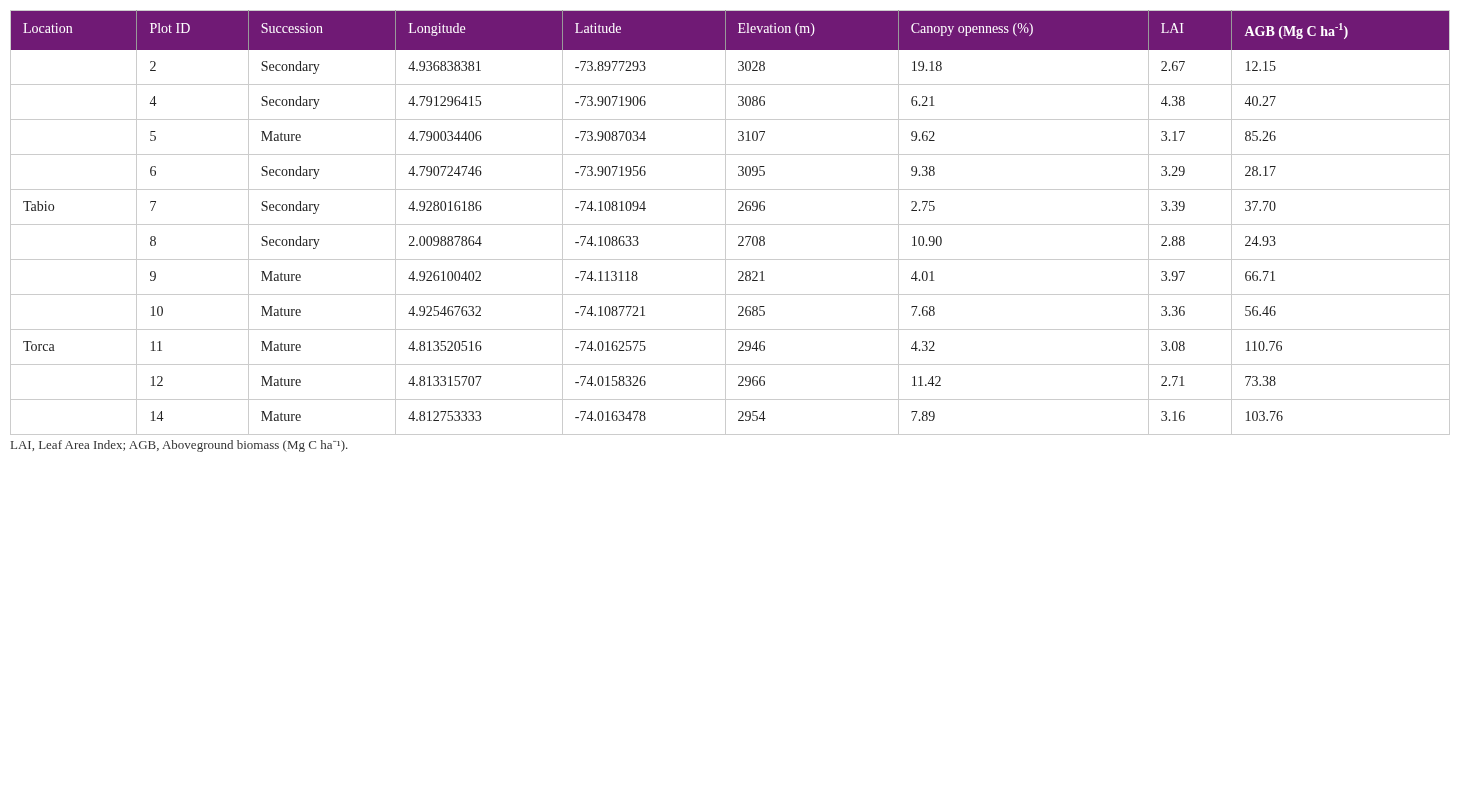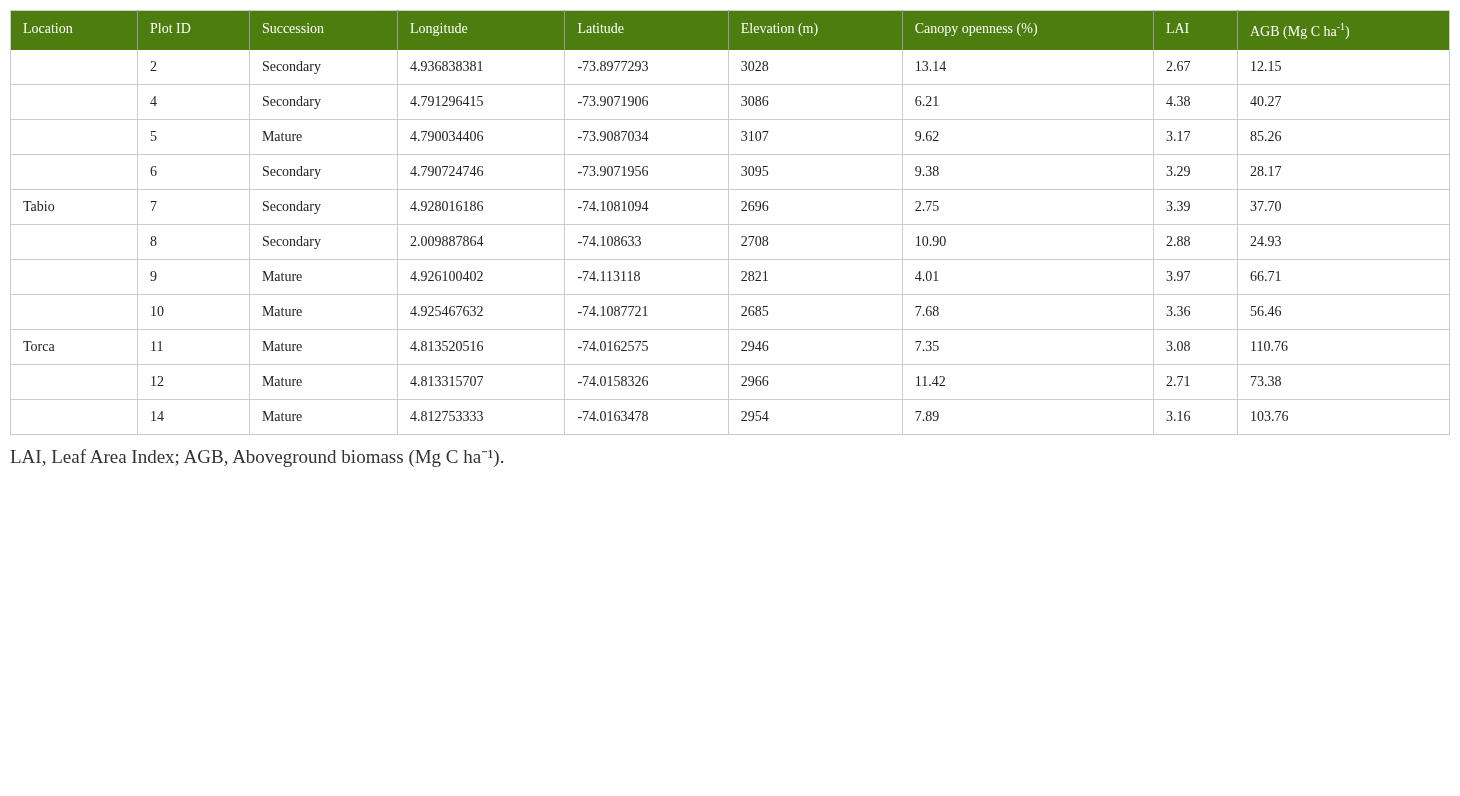--- a/index.html
+++ b/index.html
@@ -21,35 +21,36 @@
       max-width: 1440px;
     }
 
     table {
       width: 100%;
       border-collapse: collapse;
       border: 1px solid #ccc;
     }
 
     thead tr {
-      background-color: #4d7c0f;
+      background-color: #701a75;
       color: #ffffff;
     }
 
     thead th {
       padding: 10px 12px;
       text-align: left;
       font-weight: normal;
       font-size: 14px;
       border-right: 1px solid #999;
       vertical-align: top;
     }
 
     thead th:last-child {
       border-right: none;
+      font-weight: bold;
     }
 
     tbody tr {
       border-bottom: 1px solid #ccc;
     }
 
     tbody tr:last-child {
       border-bottom: 1px solid #ccc;
     }
 
@@ -58,22 +59,21 @@
       border-right: 1px solid #ccc;
       vertical-align: middle;
       font-size: 14px;
     }
 
     tbody td:last-child {
       border-right: none;
     }
 
     .footnote {
-      margin-top: 8px;
-      font-size: 19px;
+      font-size: 13px;
       color: #333;
     }
 
     sup {
       font-size: 10px;
     }
   </style>
 </head>
 <body>
 
@@ -93,21 +93,21 @@
       </tr>
     </thead>
     <tbody id="table-body">
         <tr>
           <td></td>
           <td>2</td>
           <td>Secondary</td>
           <td>4.936838381</td>
           <td>-73.8977293</td>
           <td>3028</td>
-          <td>13.14</td>
+          <td>19.18</td>
           <td>2.67</td>
           <td>12.15</td>
         </tr>
         <tr>
           <td></td>
           <td>4</td>
           <td>Secondary</td>
           <td>4.791296415</td>
           <td>-73.9071906</td>
           <td>3086</td>
@@ -181,21 +181,21 @@
           <td>3.36</td>
           <td>56.46</td>
         </tr>
         <tr>
           <td>Torca</td>
           <td>11</td>
           <td>Mature</td>
           <td>4.813520516</td>
           <td>-74.0162575</td>
           <td>2946</td>
-          <td>7.35</td>
+          <td>4.32</td>
           <td>3.08</td>
           <td>110.76</td>
         </tr>
         <tr>
           <td></td>
           <td>12</td>
           <td>Mature</td>
           <td>4.813315707</td>
           <td>-74.0158326</td>
           <td>2966</td>

